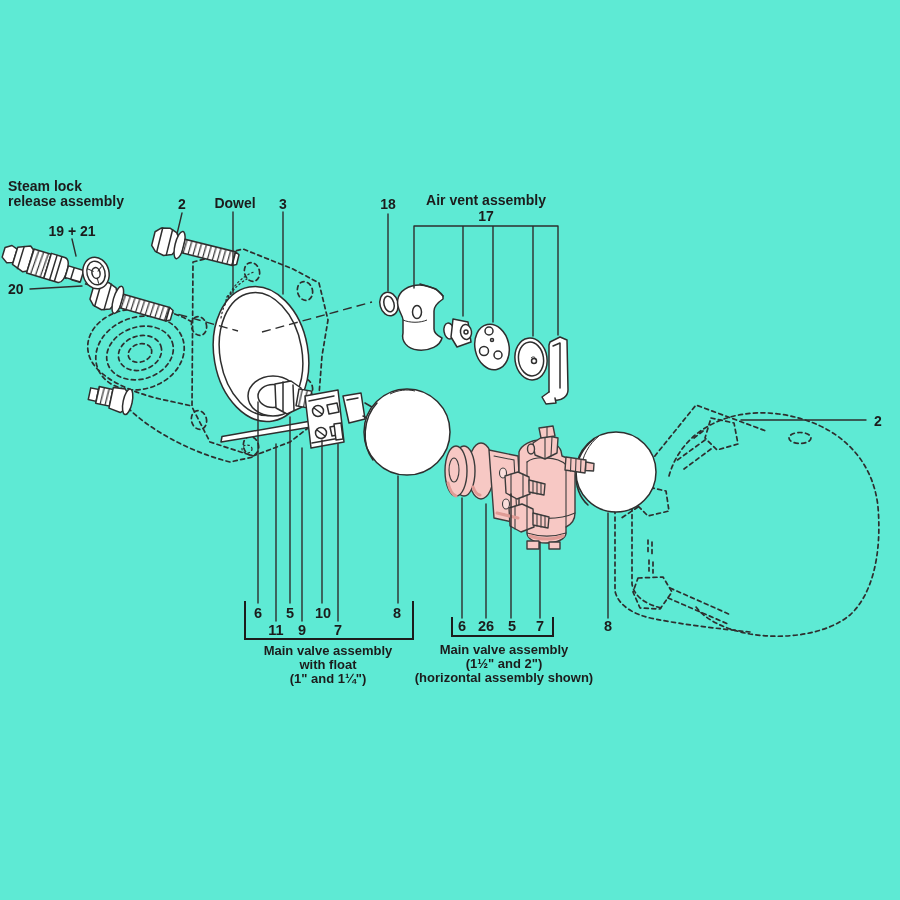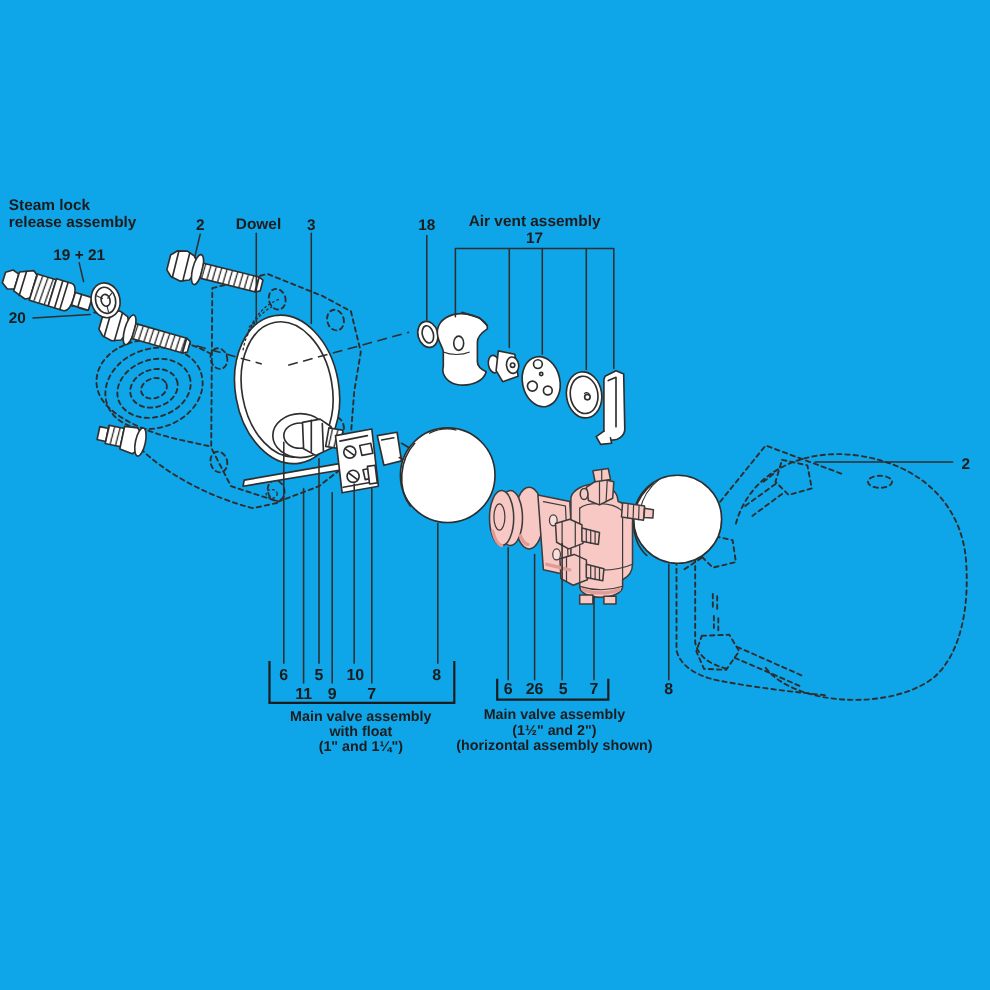--- a/index.html
+++ b/index.html
@@ -1,16 +1,16 @@
 <!DOCTYPE html>
 <html><head>
 <meta charset="utf-8">
 <style>
   html,body{margin:0;padding:0;background:#fff}
-  .stage{width:900px;height:900px;background:#0ea5e9;position:relative;overflow:hidden;
+  .stage{width:900px;height:900px;background:#5eead4;position:relative;overflow:hidden;
          font-family:"Liberation Sans",sans-serif}
   svg{display:block}
   
   .ln  {stroke:#2e2e2e;stroke-width:1.5;fill:none;stroke-linejoin:round;stroke-linecap:round}
   .lnw {stroke:#2e2e2e;stroke-width:1.5;fill:#ffffff;stroke-linejoin:round;stroke-linecap:round}
   .lnN {stroke:#2e2e2e;stroke-width:1.5;stroke-linejoin:round}
   .thin{stroke:#2e2e2e;stroke-width:1;fill:none}
   
   .dash {stroke:#2e2e2e;stroke-width:1.7;fill:none;stroke-dasharray:4,3.5;stroke-linecap:round;stroke-linejoin:round}
   .dot  {stroke:#2e2e2e;stroke-width:1.2;fill:none;stroke-dasharray:1.5,2.8;stroke-linecap:round}

